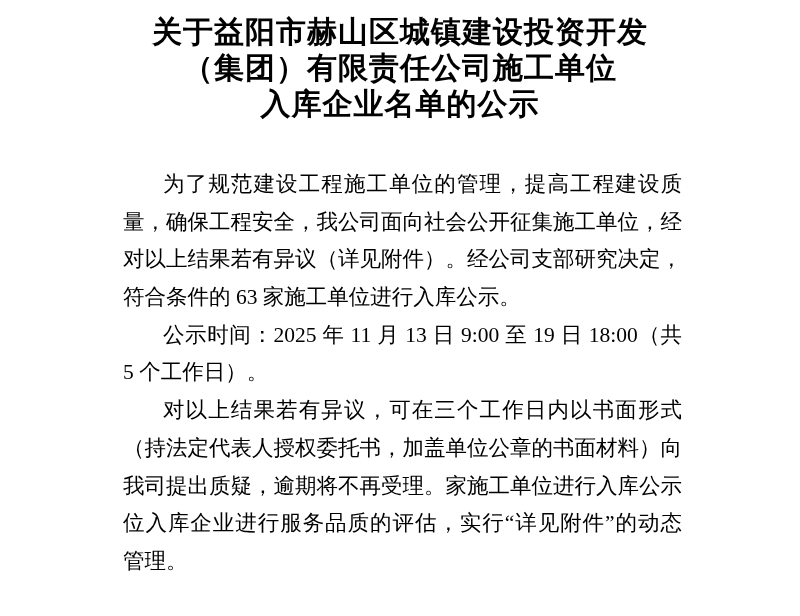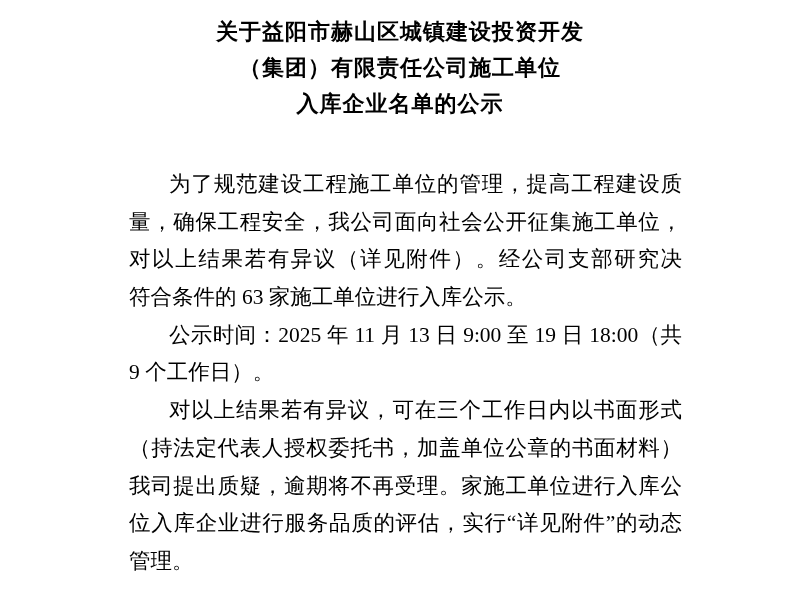--- a/index.html
+++ b/index.html
@@ -12,39 +12,38 @@
     overflow: hidden;
   }
   .title-block {
     position: absolute;
     top: 14px;
     left: 0;
     width: 800px;
     text-align: center;
     font-family: "Liberation Serif", "DejaVu Serif", serif;
     font-weight: 700;
-    font-size: 22px;
+    font-size: 30px;
     line-height: 36px;
     letter-spacing: 1px;
   }
   .title-line { height: 36px; }
   .body-block {
     position: absolute;
     top: 166px;
     left: 123px;
     width: 559px;
     font-family: "Liberation Serif", "DejaVu Serif", serif;
     font-size: 21.5px;
     line-height: 37.7px;
     text-align: left;
   }
   .body-line {
     height: 37.7px;
     overflow: hidden;
-    margin-left: 6px;
   }
   .indent { text-indent: 40px; }
   .just {
     text-align: justify;
     text-align-last: justify;
   }
 </style>
 </head>
 <body>
 
@@ -55,21 +54,21 @@
     <div class="title-line">（集团）有限责任公司施工单位</div>
     <div class="title-line">入库企业名单的公示</div>
   </div>
 
   <div class="body-block">
     <div class="body-line indent just">为了规范建设工程施工单位的管理，提高工程建设质</div>
     <div class="body-line just">量，确保工程安全，我公司面向社会公开征集施工单位，经</div>
     <div class="body-line just">对以上结果若有异议（详见附件）。经公司支部研究决定，对</div>
     <div class="body-line">符合条件的 63 家施工单位进行入库公示。</div>
     <div class="body-line indent just">公示时间：2025 年 11 月 13 日 9:00 至 19 日 18:00（共</div>
-    <div class="body-line">9 个工作日）。</div>
+    <div class="body-line">5 个工作日）。</div>
     <div class="body-line indent just">对以上结果若有异议，可在三个工作日内以书面形式</div>
     <div class="body-line just">（持法定代表人授权委托书，加盖单位公章的书面材料）向</div>
     <div class="body-line just">我司提出质疑，逾期将不再受理。家施工单位进行入库公示</div>
     <div class="body-line just">位入库企业进行服务品质的评估，实行“详见附件”的动态</div>
     <div class="body-line">管理。</div>
   </div>
 
 </div>
 
 </body></html>

